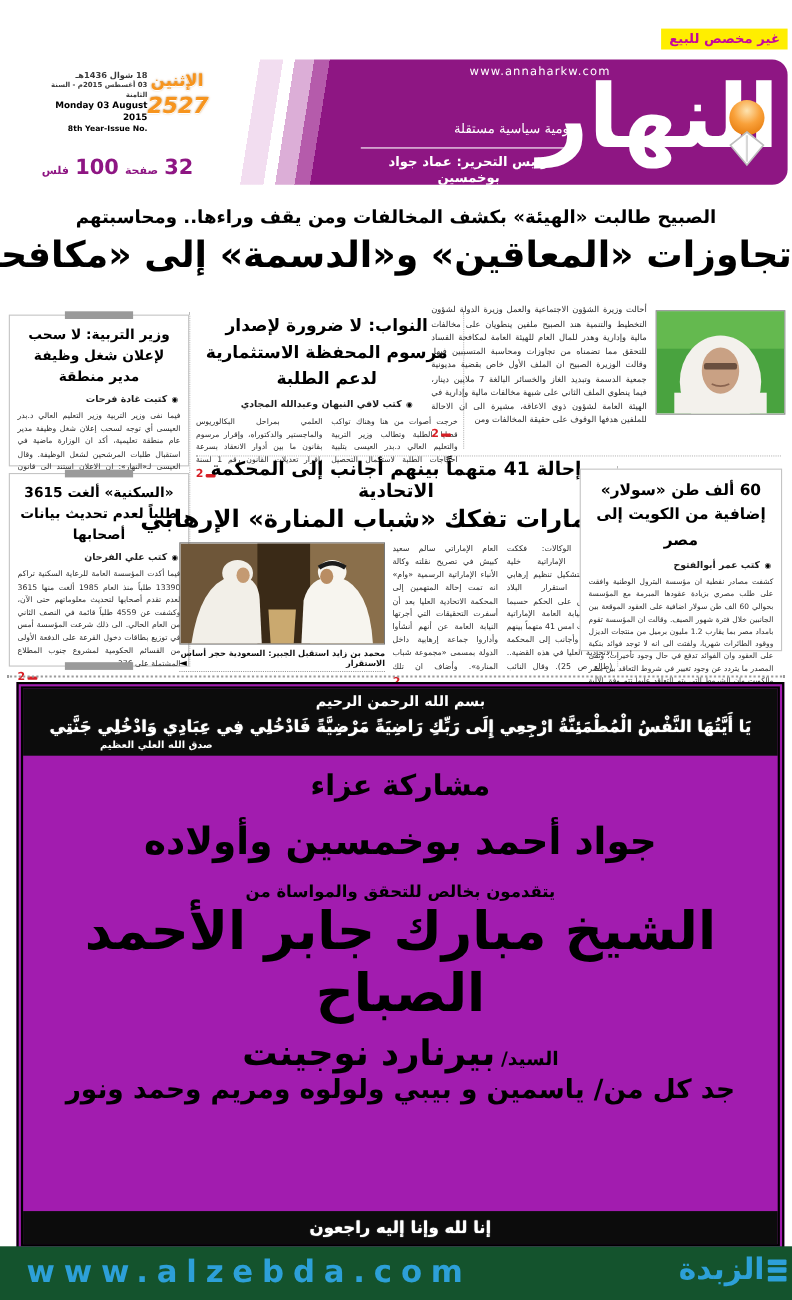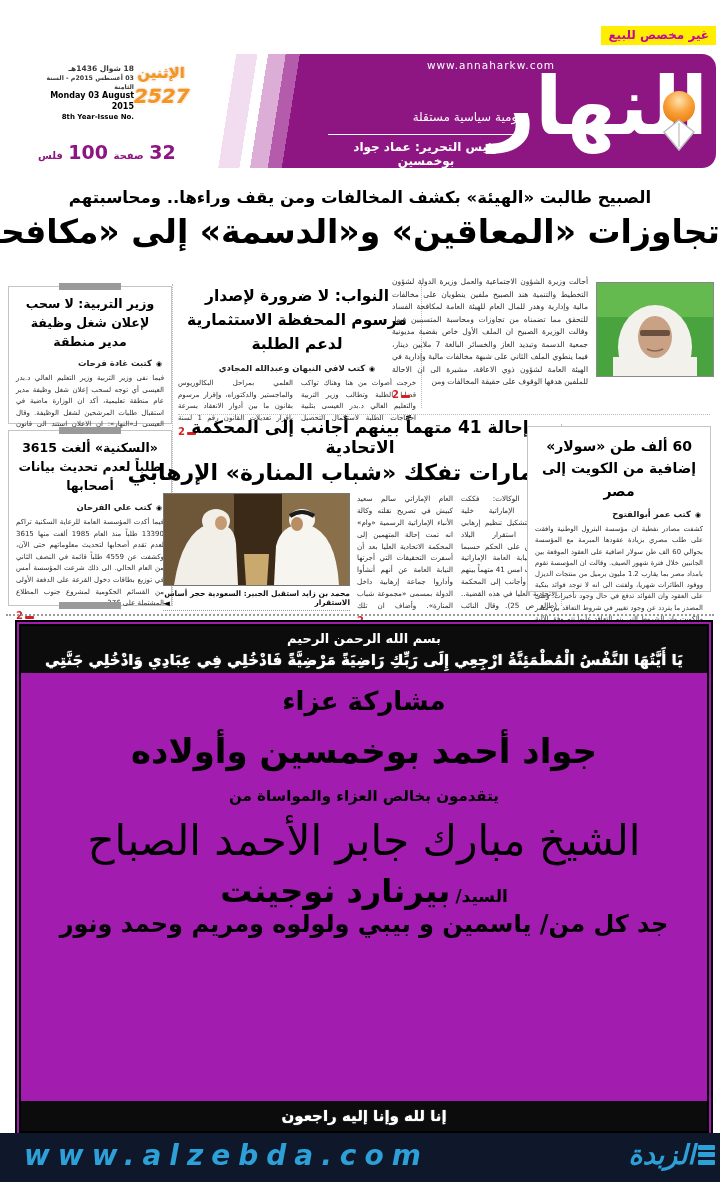--- a/index.html
+++ b/index.html
@@ -86,31 +86,31 @@
   .obituary{position:absolute;top:620px;left:15px;width:690px;height:513px;border:2px solid #000;
             padding:2px;background:#a21caf;}
   .obituary-inner{border:2px solid #000;height:505px;position:relative;text-align:center;direction:rtl;}
   .ob-band-top{background:#0c0c0c;color:#fff;padding:5px 0 4px;}
   .ob-bismillah{font-size:13px;font-weight:bold;}
   .ob-verse{font-size:15px;font-weight:bold;margin-top:5px;text-shadow:0 0 1px #fff;}
   .ob-sadaqa{font-size:9px;font-weight:bold;text-align:left;padding-left:70px;margin-top:4px;}
   .ob-title{font-size:26px;font-weight:900;margin-top:13px;}
   .ob-mourner{font-size:34px;font-weight:900;margin-top:15px;}
   .ob-offering{font-size:15px;font-weight:bold;margin-top:16px;}
-  .ob-condoled{font-size:42px;font-weight:400;margin-top:11px;}
+  .ob-condoled{font-size:48px;font-weight:700;margin-top:0;}
   .ob-occasion{font-size:17px;font-weight:bold;margin-top:17px;}
   .ob-deceased{margin-top:7px;}
   .ob-deceased .t{font-size:17px;font-weight:bold;}
   .ob-deceased .n{font-size:32px;font-weight:900;}
   .ob-relation{font-size:24px;font-weight:900;}
   .ob-prayer{font-size:12.5px;font-weight:bold;margin-top:11px;padding:0 14px;}
   .ob-band-bottom{position:absolute;bottom:0;left:0;right:0;background:#0c0c0c;color:#fff;
                   height:30px;line-height:30px;font-size:15px;font-weight:bold;text-shadow:0 0 1px #fff;}
   
-  .footer{position:absolute;top:1133px;left:0;width:720px;height:49px;background:#0f172a;font-style:italic;}
+  .footer{position:absolute;top:1133px;left:0;width:720px;height:49px;background:#14532d;}
   .footer-url{position:absolute;left:24px;top:6px;font-size:28px;font-weight:bold;color:#2da0d8;
               letter-spacing:8px;}
   .footer-brand{position:absolute;right:5px;top:6px;direction:rtl;display:flex;align-items:center;}
   .bars-icon{display:inline-flex;flex-direction:column;gap:2.5px;margin-left:3px;}
   .bars-icon i{display:block;width:17px;height:5px;background:#2da0d8;border-radius:1px;}
   .brand-text{font-size:27px;font-weight:900;color:#2da0d8;}
 </style>
 </head>
 <body>
 
@@ -238,24 +238,25 @@
     </div>
   </div>
 
   <div class="bottom-dotted"></div>
 
   <div class="obituary">
     <div class="obituary-inner">
       <div class="ob-band-top">
         <div class="ob-bismillah">بسم الله الرحمن الرحيم</div>
         <div class="ob-verse">يَا أَيَّتُهَا النَّفْسُ الْمُطْمَئِنَّةُ ارْجِعِي إِلَى رَبِّكِ رَاضِيَةً مَرْضِيَّةً فَادْخُلِي فِي عِبَادِي وَادْخُلِي جَنَّتِي</div>
+        <div class="ob-sadaqa">صدق الله العلي العظيم</div>
       </div>
       <div class="ob-title">مشاركة عزاء</div>
       <div class="ob-mourner">جواد أحمد بوخمسين وأولاده</div>
-      <div class="ob-offering">يتقدمون بخالص العزاء والمواساة من</div>
+      <div class="ob-offering">يتقدمون بخالص للتحقق والمواساة من</div>
       <div class="ob-condoled">الشيخ مبارك جابر الأحمد الصباح</div>
       <div class="ob-deceased">
         <span class="t">السيد/</span>
         <span class="n">بيرنارد نوجينت</span>
       </div>
       <div class="ob-relation">جد كل من/ ياسمين و بيبي ولولوه ومريم وحمد ونور</div>
       <div class="ob-band-bottom">إنا لله وإنا إليه راجعون</div>
     </div>
   </div>
 

